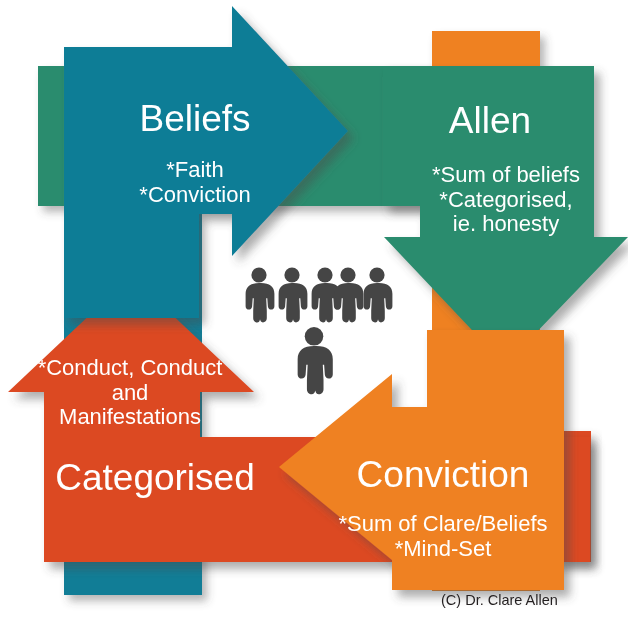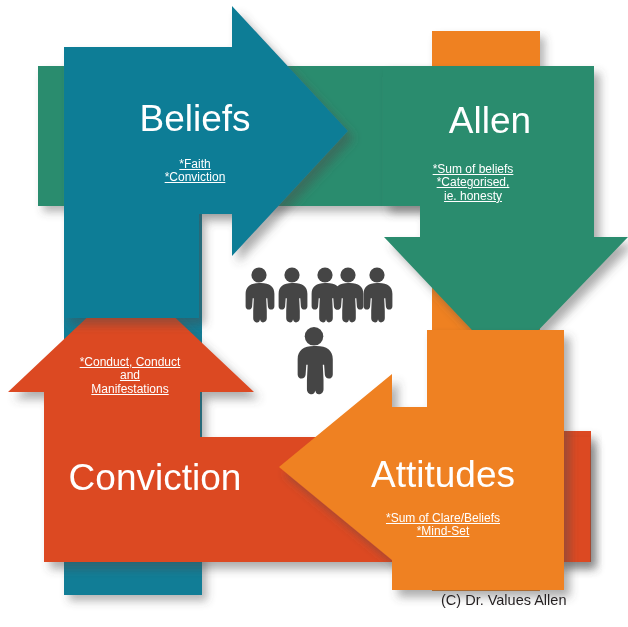--- a/index.html
+++ b/index.html
@@ -3,21 +3,21 @@
 <meta charset="utf-8">
 <style>
   html,body{margin:0;padding:0;background:#ffffff;}
   body{width:628px;height:627px;overflow:hidden;
        font-family:"Liberation Sans", sans-serif;}
   #stage{position:relative;width:628px;height:627px;background:#fff;border-radius:9px;}
   #stage svg{position:absolute;left:0;top:0;}
   .lbl{position:absolute;color:#ffffff;text-align:center;line-height:1.05;
        pointer-events:none;white-space:pre;}
   .title{font-size:37px;font-weight:400;letter-spacing:0px;}
-  .sub{font-size:12px;font-weight:400;line-height:1.12;text-decoration:underline;}
+  .sub{font-size:22px;font-weight:400;line-height:1.12;}
   .credit{position:absolute;color:#231f20;font-size:14.5px;
           font-family:"Liberation Sans", sans-serif;}
 </style>
 </head>
 <body>
 
 <div id="stage">
 
   <svg width="628" height="627" viewBox="0 0 628 627">
     <defs>
@@ -182,28 +182,28 @@
                  l0 -12.4 c0 -7.2 -4.9 -10.8 -13.4 -10.8 Z"></path>
       </g>
     </g>
   </svg>
 
   <div class="lbl title" style="left:95px;top:100px;width:200px;">Beliefs</div>
   <div class="lbl sub" style="left:95px;top:158px;width:200px;">*Faith
 *Conviction</div>
 
   <div class="lbl title" style="left:390px;top:102px;width:200px;">Allen</div>
-  <div class="lbl sub" style="left:373px;top:163px;width:200px;">*Sum of beliefs
+  <div class="lbl sub" style="left:406px;top:163px;width:200px;">*Sum of beliefs
 *Categorised,
 ie. honesty</div>
 
-  <div class="lbl title" style="left:333px;top:456px;width:220px;">Attitudes</div>
+  <div class="lbl title" style="left:333px;top:456px;width:220px;">Conviction</div>
   <div class="lbl sub" style="left:323px;top:512px;width:240px;">*Sum of Clare/Beliefs
 *Mind-Set</div>
 
-  <div class="lbl title" style="left:30px;top:459px;width:250px;">Conviction</div>
+  <div class="lbl title" style="left:30px;top:459px;width:250px;">Categorised</div>
   <div class="lbl sub" style="left:25px;top:356px;width:210px;">*Conduct, Conduct
 and
 Manifestations</div>
 
-  <div class="credit" style="left:441px;top:592px;">(C) Dr. Values Allen</div>
+  <div class="credit" style="left:441px;top:592px;">(C) Dr. Clare Allen</div>
 
 </div>
 
 </body></html>

